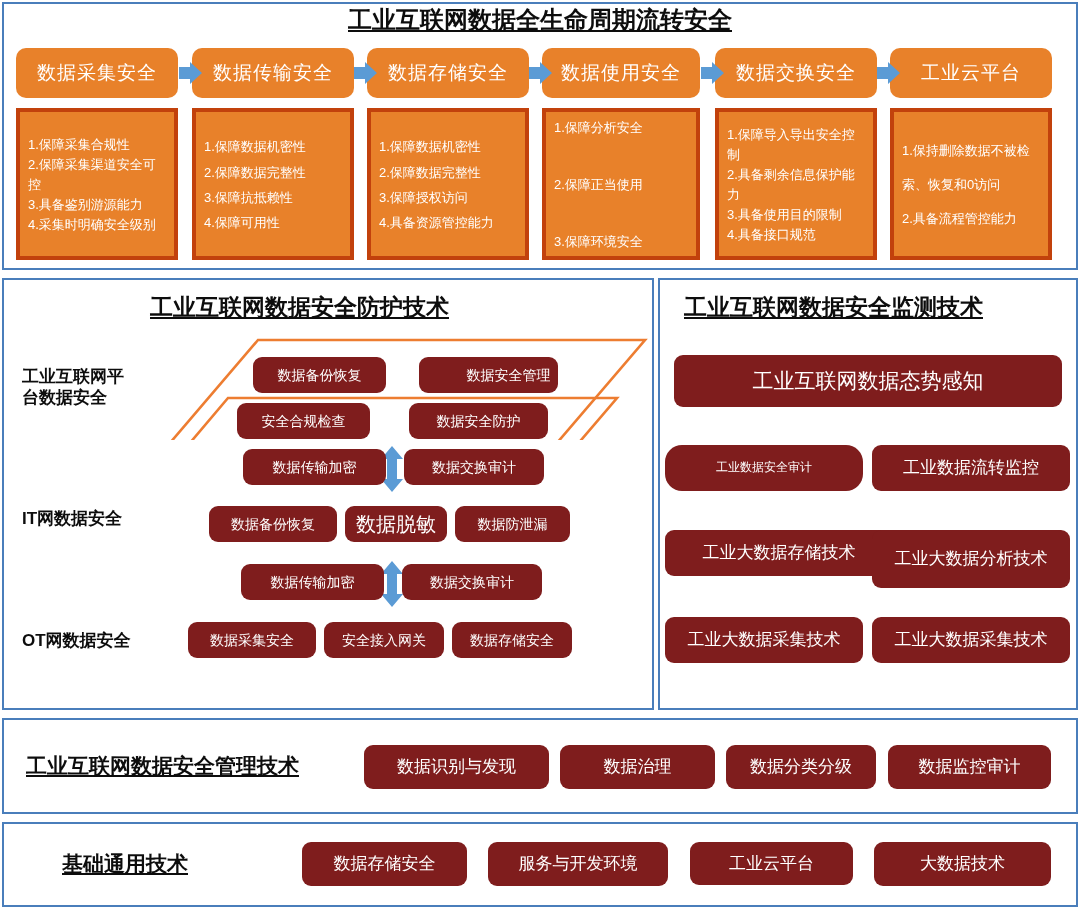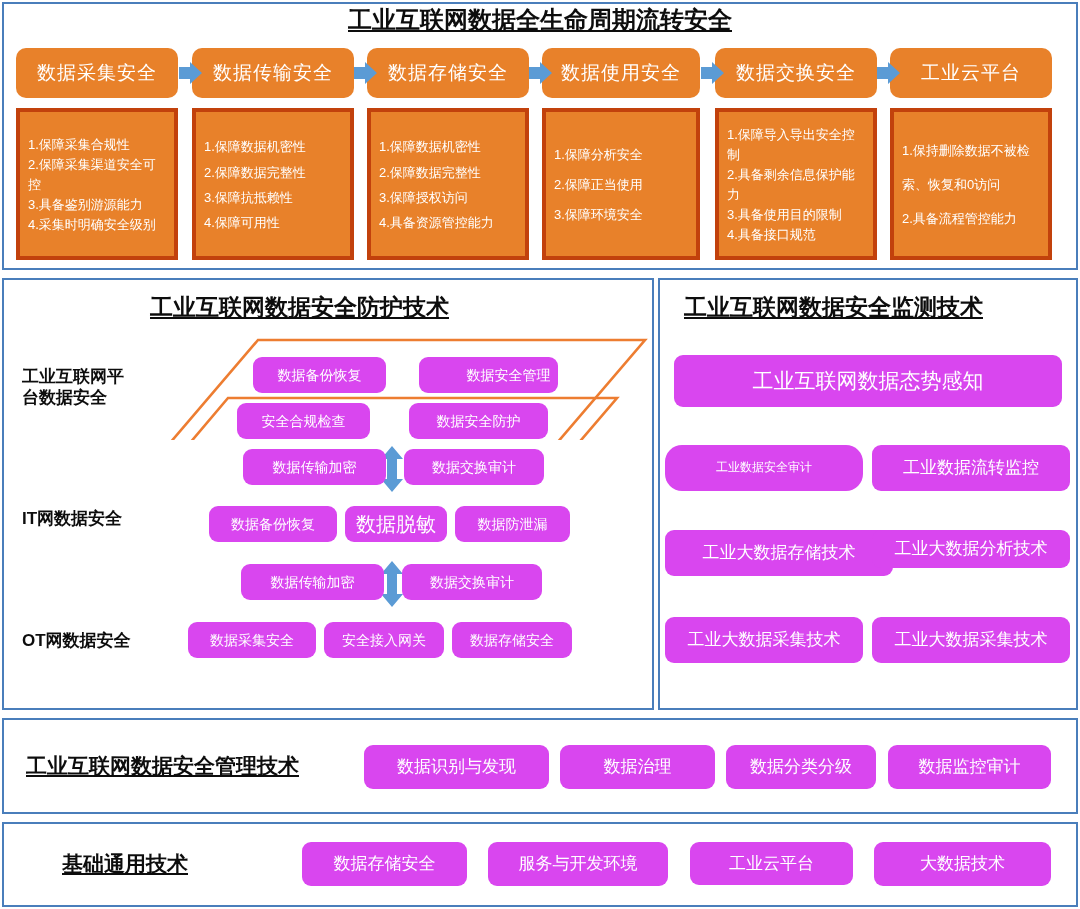--- a/index.html
+++ b/index.html
@@ -26,21 +26,21 @@
     color: #0d0d0d;
     text-decoration: underline;
     text-underline-offset: 2px;
     white-space: nowrap;
     letter-spacing: 0px;
   }
 
   
   .pill {
     position: absolute;
-    background: #d946ef;
+    background: #7f1d1d;
     color: #ffffff;
     border-radius: 9px;
     display: flex;
     align-items: center;
     justify-content: center;
     text-align: center;
     line-height: 1.15;
     white-space: nowrap;
   }
 
@@ -153,21 +153,21 @@
     <span class="li">4.保障可用性</span>
   </div>
 
   <div class="stage-body" style="left:367px; top:108px; width:162px; height:152px; line-height:1.95;">
     <span class="li">1.保障数据机密性</span>
     <span class="li">2.保障数据完整性</span>
     <span class="li">3.保障授权访问</span>
     <span class="li">4.具备资源管控能力</span>
   </div>
 
-  <div class="stage-body loose" style="left:542px; top:108px; width:158px; height:152px;">
+  <div class="stage-body loose" style="left:542px; top:108px; width:158px; height:152px;gap:27px;">
     <span class="li">1.保障分析安全</span>
     <span class="li">2.保障正当使用</span>
     <span class="li">3.保障环境安全</span>
   </div>
 
   <div class="stage-body" style="left:715px; top:108px; width:162px; height:152px;">
     <span class="li">1.保障导入导出安全控制</span>
     <span class="li">2.具备剩余信息保护能力</span>
     <span class="li">3.具备使用目的限制</span>
     <span class="li">4.具备接口规范</span>
@@ -237,21 +237,21 @@
   <div class="frame" style="left:658px; top:278px; width:420px; height:432px;"></div>
 
   <div class="sect-title" style="left:684px; top:292px; font-size:23px;">工业互联网数据安全监测技术</div>
 
   <div class="pill" style="left:674px; top:355px; width:388px; height:52px; font-size:21px;">工业互联网数据态势感知</div>
 
   <div class="pill" style="left:665px; top:445px; width:198px; height:46px; font-size:12px;border-radius:17px;">工业数据安全审计</div>
   <div class="pill" style="left:872px; top:445px; width:198px; height:46px; font-size:17px;">工业数据流转监控</div>
 
   <div class="pill" style="left:665px; top:530px; width:228px; height:46px; font-size:17px;">工业大数据存储技术</div>
-  <div class="pill" style="left:872px; top:530px; width:198px; height:38px; font-size:17px;">工业大数据分析技术</div>
+  <div class="pill" style="left:872px; top:530px; width:198px; height:58px; font-size:17px;">工业大数据分析技术</div>
 
   <div class="pill" style="left:665px; top:617px; width:198px; height:46px; font-size:17px;">工业大数据采集技术</div>
   <div class="pill" style="left:872px; top:617px; width:198px; height:46px; font-size:17px;">工业大数据采集技术</div>
 
   <div class="frame" style="left:2px; top:718px; width:1076px; height:96px;"></div>
 
   <div class="row-label" style="left:26px; top:752px; font-size:21px;">工业互联网数据安全管理技术</div>
 
   <div class="pill" style="left:364px; top:745px; width:185px; height:44px; font-size:17px;">数据识别与发现</div>
   <div class="pill" style="left:560px; top:745px; width:155px; height:44px; font-size:17px;">数据治理</div>

